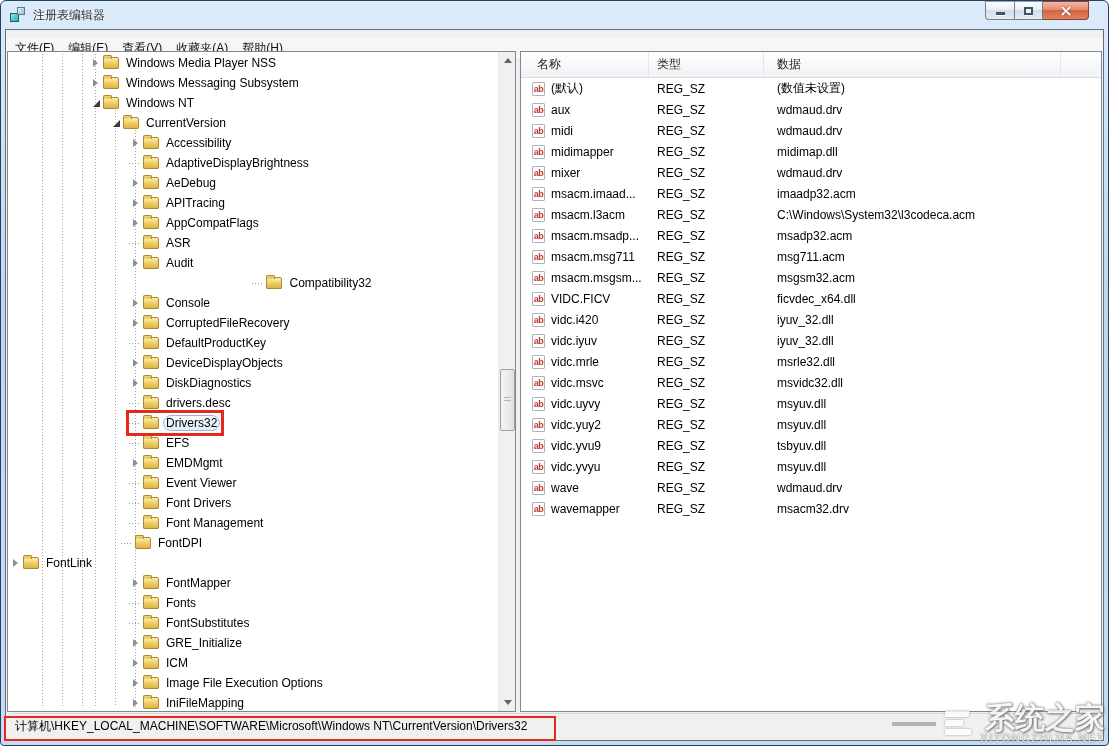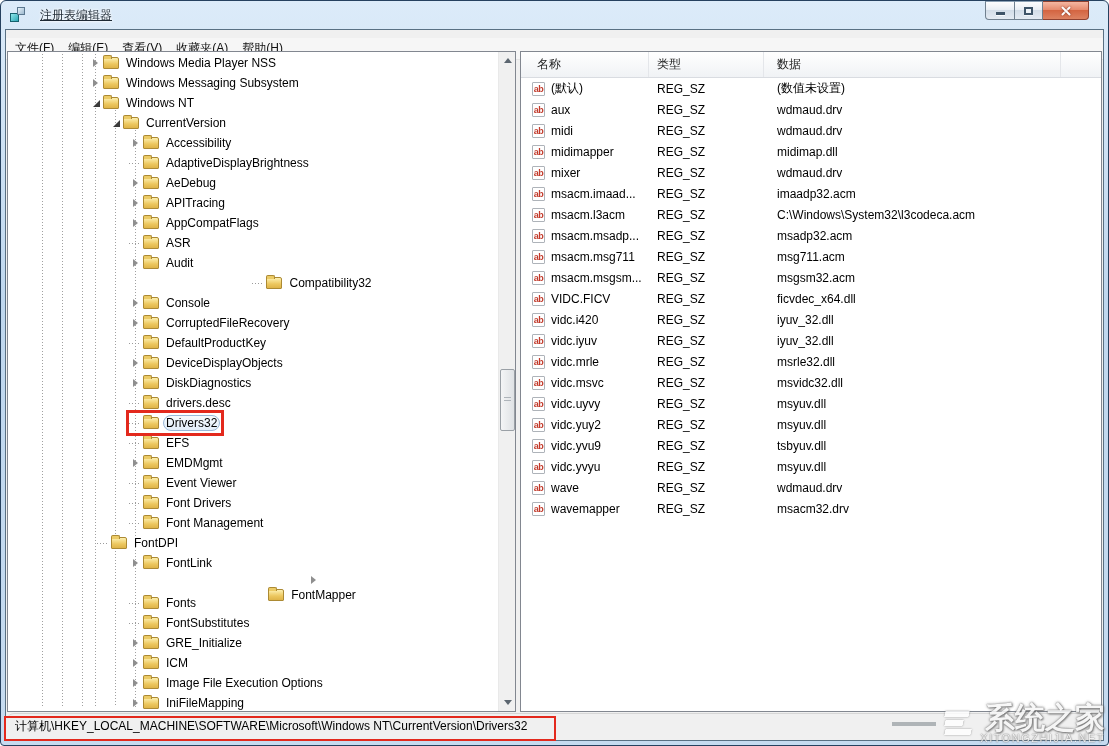--- a/index.html
+++ b/index.html
@@ -6,21 +6,21 @@
   .stage{position:relative;width:1109px;height:746px;overflow:hidden;
          font-family:"Liberation Sans","DejaVu Sans",sans-serif;font-size:12px;color:#000;}
 
   
   .window{position:absolute;inset:0;background:linear-gradient(#dcebf9,#bfd7ee 40%,#c6dbf0);
           border:1px solid #26415f;border-radius:6px 6px 4px 4px;box-sizing:border-box;}
   .titlebar{position:absolute;top:0;left:0;right:0;height:28px;display:flex;align-items:center;padding-left:9px;}
   .app-icon{width:16px;height:16px;position:relative;flex:none;}
   .app-icon .c1{position:absolute;left:0;bottom:1px;width:9px;height:9px;background:linear-gradient(135deg,#8ee6ea,#2fa7b5);border:1px solid #16626e;box-sizing:border-box;}
   .app-icon .c2{position:absolute;right:1px;top:0;width:8px;height:8px;background:linear-gradient(135deg,#e6f1f8,#9db9cf);border:1px solid #5b7890;box-sizing:border-box;}
-  .title-text{margin-left:14px;color:#1e2a35;text-shadow:0 0 3px #fff,0 0 3px #fff;text-decoration:underline;}
+  .title-text{margin-left:7px;color:#1e2a35;text-shadow:0 0 3px #fff,0 0 3px #fff;}
 
   .winbtns{position:absolute;top:0;right:19px;display:flex;z-index:5;}
   .wbtn{height:19px;border:1px solid #70808f;border-top:1px solid #8ba0b4;box-sizing:border-box;
         display:flex;align-items:center;justify-content:center;}
   .wbtn.minb{width:30px;border-radius:0 0 0 4px;background:linear-gradient(#fdfdfe,#e9eef4 45%,#d3dde8 50%,#e4ebf3);}
   .wbtn.maxb{width:28px;border-left:none;background:linear-gradient(#fdfdfe,#e9eef4 45%,#d3dde8 50%,#e4ebf3);}
   .wbtn.closeb{width:46px;border-left:none;border-radius:0 0 4px 0;border-color:#8f4130;
         background:linear-gradient(#f5b7a2,#e68b6f 45%,#d46542 50%,#dd8262);}
   .g-min{width:9px;height:3px;background:#3e5468;box-shadow:0 1px 0 rgba(255,255,255,.8);margin-top:6px;}
   .g-max{width:9px;height:8px;border:2px solid #3e5468;box-sizing:border-box;background:#eef3f8;box-shadow:0 1px 0 rgba(255,255,255,.6);}
@@ -354,39 +354,39 @@
             </div>
             <div class="tree-row" style="padding-left: 120px;">
               <span class="stub"></span>
               <span class="node">
                 <span class="folder">
                   <i></i>
                 </span>
                 <span class="tree-label">Font Management</span>
               </span>
             </div>
-            <div class="tree-row" style="padding-left: 88px;">
+            <div class="tree-row" style="padding-left: 112px;">
               <span class="stub"></span>
               <span class="node">
                 <span class="folder">
                   <i></i>
                 </span>
                 <span class="tree-label">FontDPI</span>
               </span>
             </div>
-            <div class="tree-row" style="padding-left: 120px;">
+            <div class="tree-row" style="">
               <span class="exp collapsed"></span>
               <span class="node">
                 <span class="folder">
                   <i></i>
                 </span>
                 <span class="tree-label">FontLink</span>
               </span>
             </div>
-            <div class="tree-row" style="padding-left: 120px; flex-direction: column;">
+            <div class="tree-row" style="padding-left: 120px;">
               <span class="exp collapsed"></span>
               <span class="node">
                 <span class="folder">
                   <i></i>
                 </span>
                 <span class="tree-label">FontMapper</span>
               </span>
             </div>
             <div class="tree-row" style="padding-left: 120px;">
               <span class="stub"></span>

